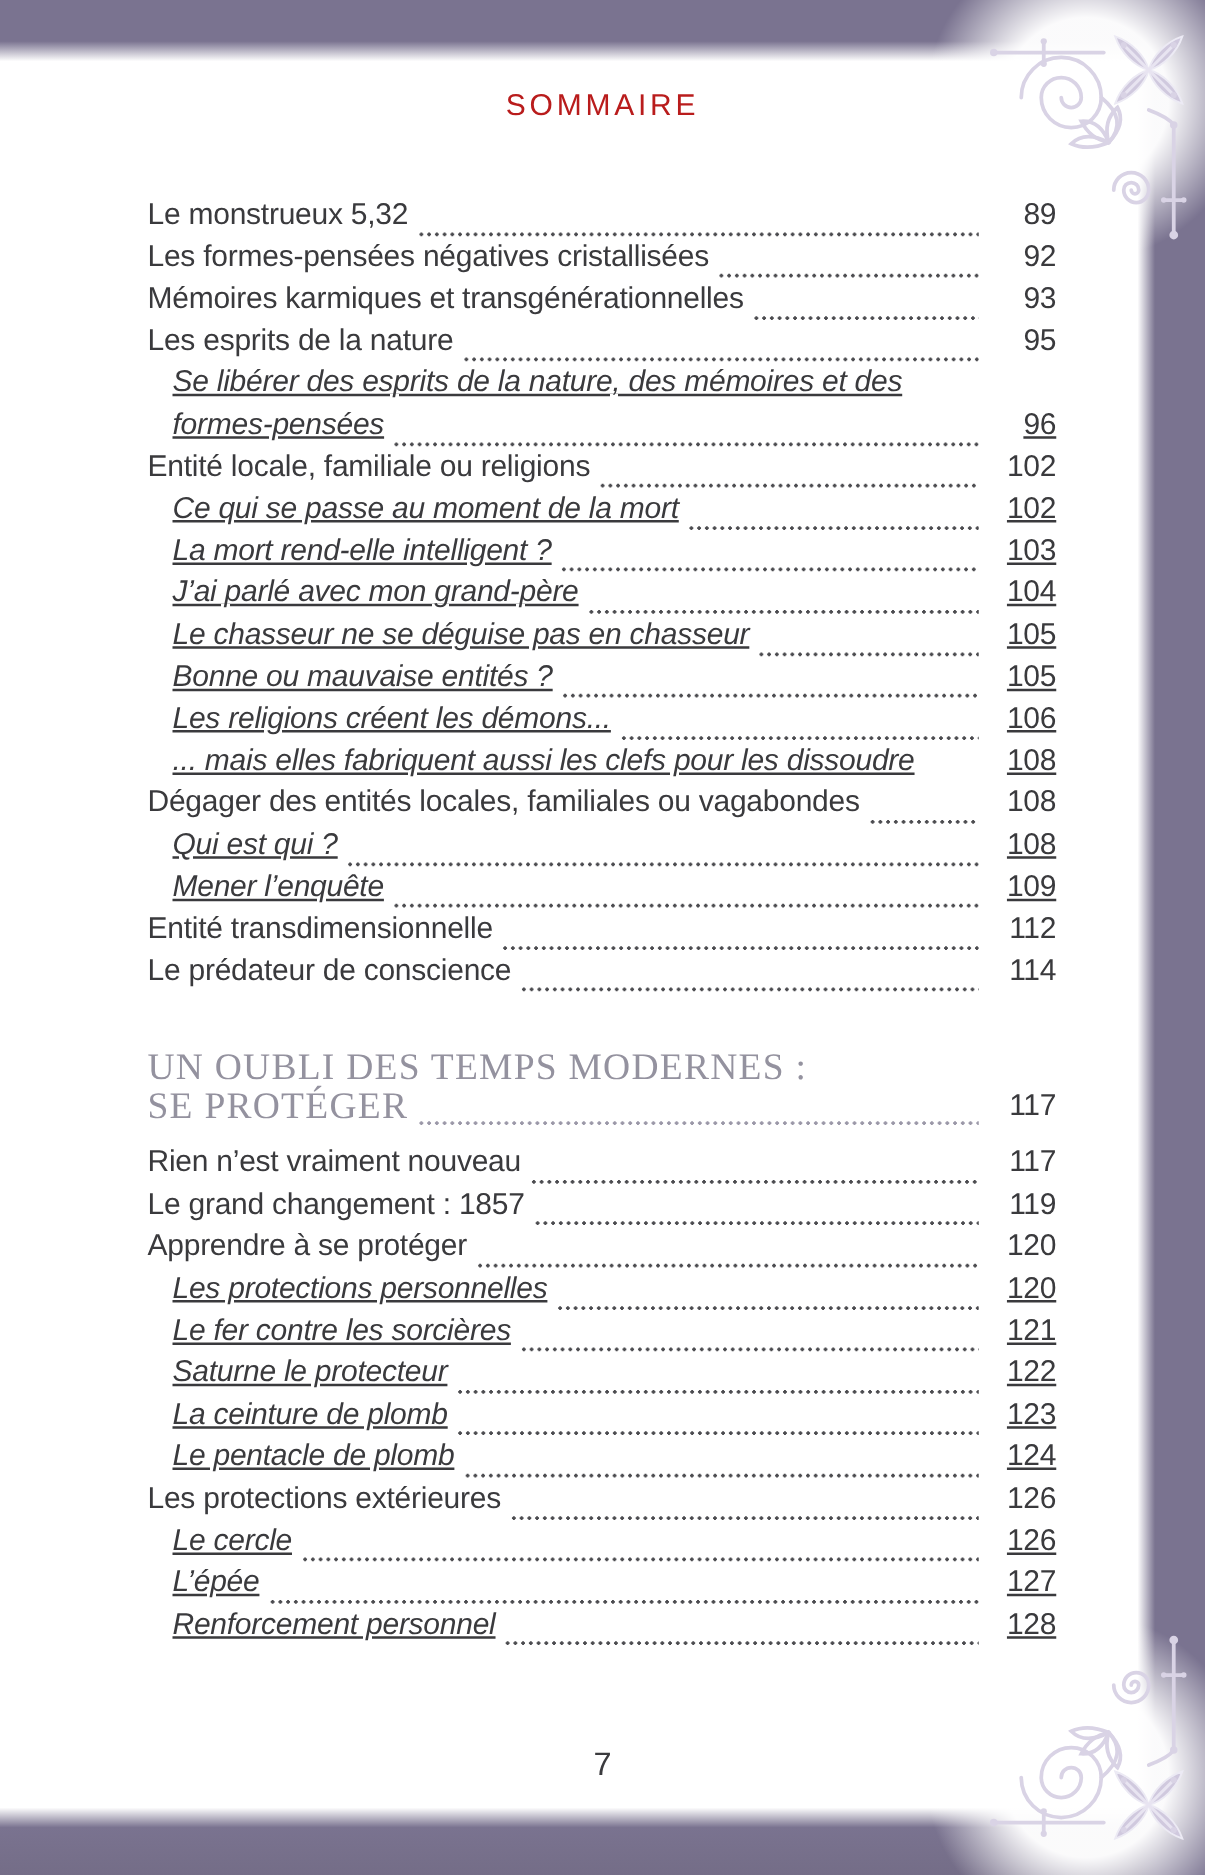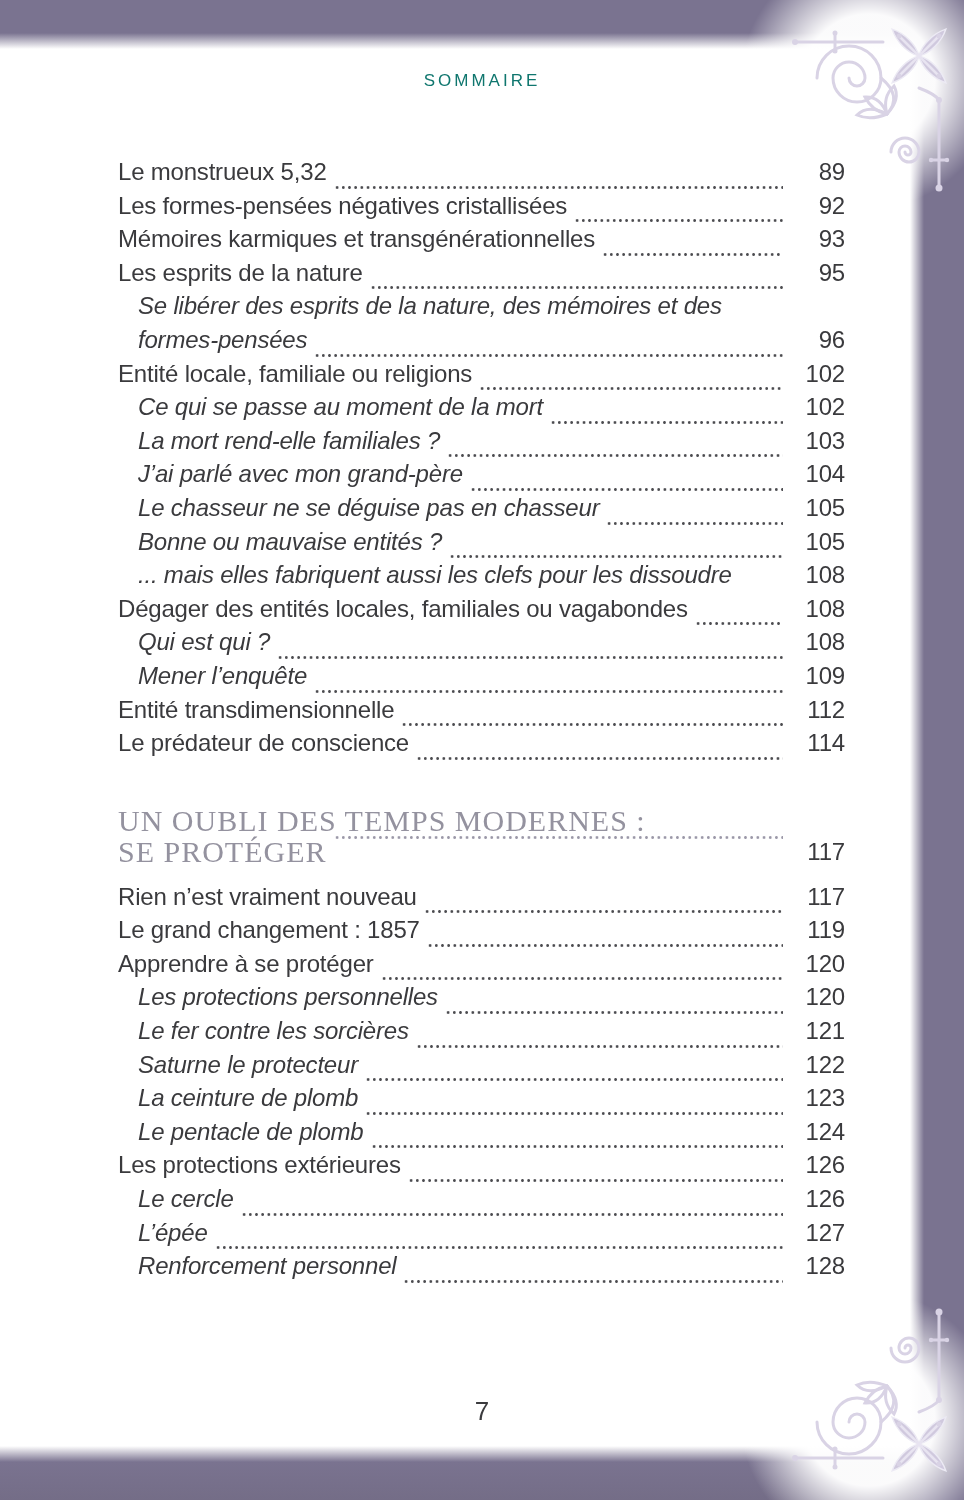--- a/index.html
+++ b/index.html
@@ -17,38 +17,38 @@
   
   .glow{position:absolute;width:330px;height:330px;pointer-events:none;
     background:radial-gradient(closest-side,rgba(255,255,255,.97) 40%,rgba(255,255,255,0) 78%);}
   .glow.top{right:-70px;top:-85px;}
   .glow.bottom{right:-70px;bottom:-85px;}
   .ornament{position:absolute;right:2px;width:175px;height:195px;}
   .ornament.top{top:8px;}
   .ornament.bottom{bottom:8px;transform:scaleY(-1);}
   
   .header{position:absolute;top:71px;left:0;right:0;text-align:center;
-    font-size:17px;letter-spacing:3px;color:#0f766e;}
+    font-size:24px;letter-spacing:3px;color:#b91c1c;}
   .footer{position:absolute;top:1396px;left:0;right:0;text-align:center;font-size:26px;color:#3b3b3e;}
   
   .toc{position:absolute;left:118px;top:155px;width:727px;}
   .row{display:flex;align-items:flex-end;height:33.6px;line-height:33.6px;
     font-size:24px;letter-spacing:-0.2px;}
-  .row.sub{font-style:italic;padding-left:20px;}
+  .row.sub{font-style:italic;padding-left:20px;text-decoration:underline;}
   .label{white-space:nowrap;}
   .leader{flex:1;min-width:0;height:3px;margin-left:7px;align-self:auto;
     background-image:radial-gradient(circle,#4c4c50 1.25px,rgba(0,0,0,0) 1.45px);
     background-size:6.2px 3px;background-repeat:repeat-x;background-position:left bottom;}
   .leader.none{background:none;}
   .pagenum{width:62px;text-align:right;font-style:normal;flex-shrink:0;}
   
   .section{margin:45px 0 13px 0;font-family:"Liberation Serif","DejaVu Serif",serif;
     color:#94929f;font-size:30px;letter-spacing:1px;}
   .section .line1{display:block;line-height:31px;}
-  .section .row2{display:flex;align-items:flex-start;line-height:31px;}
+  .section .row2{display:flex;align-items:flex-end;line-height:31px;}
   .section .leader{background-image:radial-gradient(circle,#9b98a8 1.25px,rgba(0,0,0,0) 1.45px);}
   .section .pagenum{font-family:"Liberation Sans",sans-serif;color:#3a3a3d;font-size:24px;letter-spacing:-0.2px;}
   .orn-stroke{stroke:#d9d3e5;stroke-width:3;fill:none;stroke-linecap:round;}
   .orn-fill{fill:#d0c9de;stroke:#eceaf4;stroke-width:1.5;}
   .orn-dot{fill:#d9d3e5;stroke:none;}
 </style>
 </head>
 <body>
 
 <div class="page">
@@ -175,38 +175,43 @@
         <span class="label">Entité locale, familiale ou religions</span>
         <span class="leader"></span>
         <span class="pagenum">102</span>
       </div>
       <div class="row sub">
         <span class="label">Ce qui se passe au moment de la mort</span>
         <span class="leader"></span>
         <span class="pagenum">102</span>
       </div>
       <div class="row sub">
-        <span class="label">La mort rend-elle familiales ?</span>
+        <span class="label">La mort rend-elle intelligent ?</span>
         <span class="leader"></span>
         <span class="pagenum">103</span>
       </div>
       <div class="row sub">
         <span class="label">J’ai parlé avec mon grand-père</span>
         <span class="leader"></span>
         <span class="pagenum">104</span>
       </div>
       <div class="row sub">
         <span class="label">Le chasseur ne se déguise pas en chasseur</span>
         <span class="leader"></span>
         <span class="pagenum">105</span>
       </div>
       <div class="row sub">
         <span class="label">Bonne ou mauvaise entités ?</span>
         <span class="leader"></span>
         <span class="pagenum">105</span>
+      </div>
+      <div class="row sub">
+        <span class="label">Les religions créent les démons...</span>
+        <span class="leader"></span>
+        <span class="pagenum">106</span>
       </div>
       <div class="row sub">
         <span class="label">... mais elles fabriquent aussi les clefs pour les dissoudre</span>
         <span class="leader none"></span>
         <span class="pagenum">108</span>
       </div>
       <div class="row main">
         <span class="label">Dégager des entités locales, familiales ou vagabondes</span>
         <span class="leader"></span>
         <span class="pagenum">108</span>

